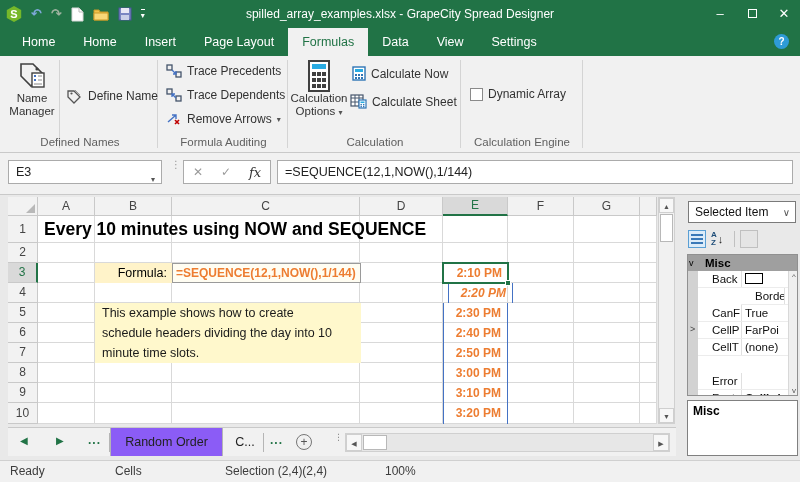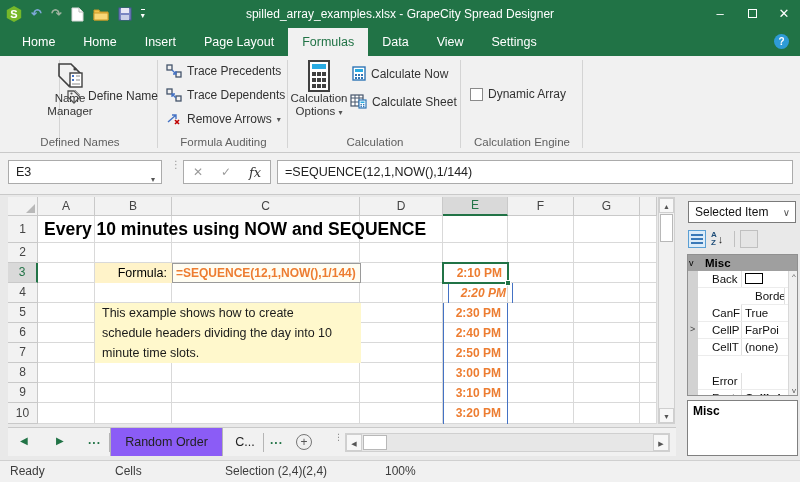--- a/index.html
+++ b/index.html
@@ -150,21 +150,21 @@
     </div>
   <div class="abs help">?</div>
 
   <div class="abs ribbon">
     <div class="abs gsep" style="left:59px;"></div>
     <div class="abs gsep" style="left:157px;"></div>
     <div class="abs gsep" style="left:287px;"></div>
     <div class="abs gsep" style="left:460px;"></div>
     <div class="abs gsep" style="left:582px;"></div>
 
-    <div class="abs" style="left:8px;top:4px;width:48px;height:72px;margin-left:38px;">
+    <div class="abs" style="left:8px;top:4px;width:48px;height:72px;">
       <div style="display:flex;justify-content:center;">
         <svg width="30" height="32" viewBox="0 0 30 32">
             <path d="M4 4 L16 4 L26 14 L14 26 L4 16 Z" fill="none" stroke="#404040" stroke-width="1.6"></path>
             <circle cx="20" cy="9" r="1.6" fill="#404040"></circle>
             <rect x="15" y="13" width="12" height="14" fill="#fff" stroke="#404040" stroke-width="1.4"></rect>
             <rect x="17" y="15" width="2" height="2" fill="#4472C4"></rect>
             <rect x="17" y="19" width="2" height="2" fill="#4472C4"></rect>
             <path d="M21 16h4M21 20h4M17 24h8" stroke="#8a8a8a" stroke-width="1"></path>
           </svg>
       </div>

